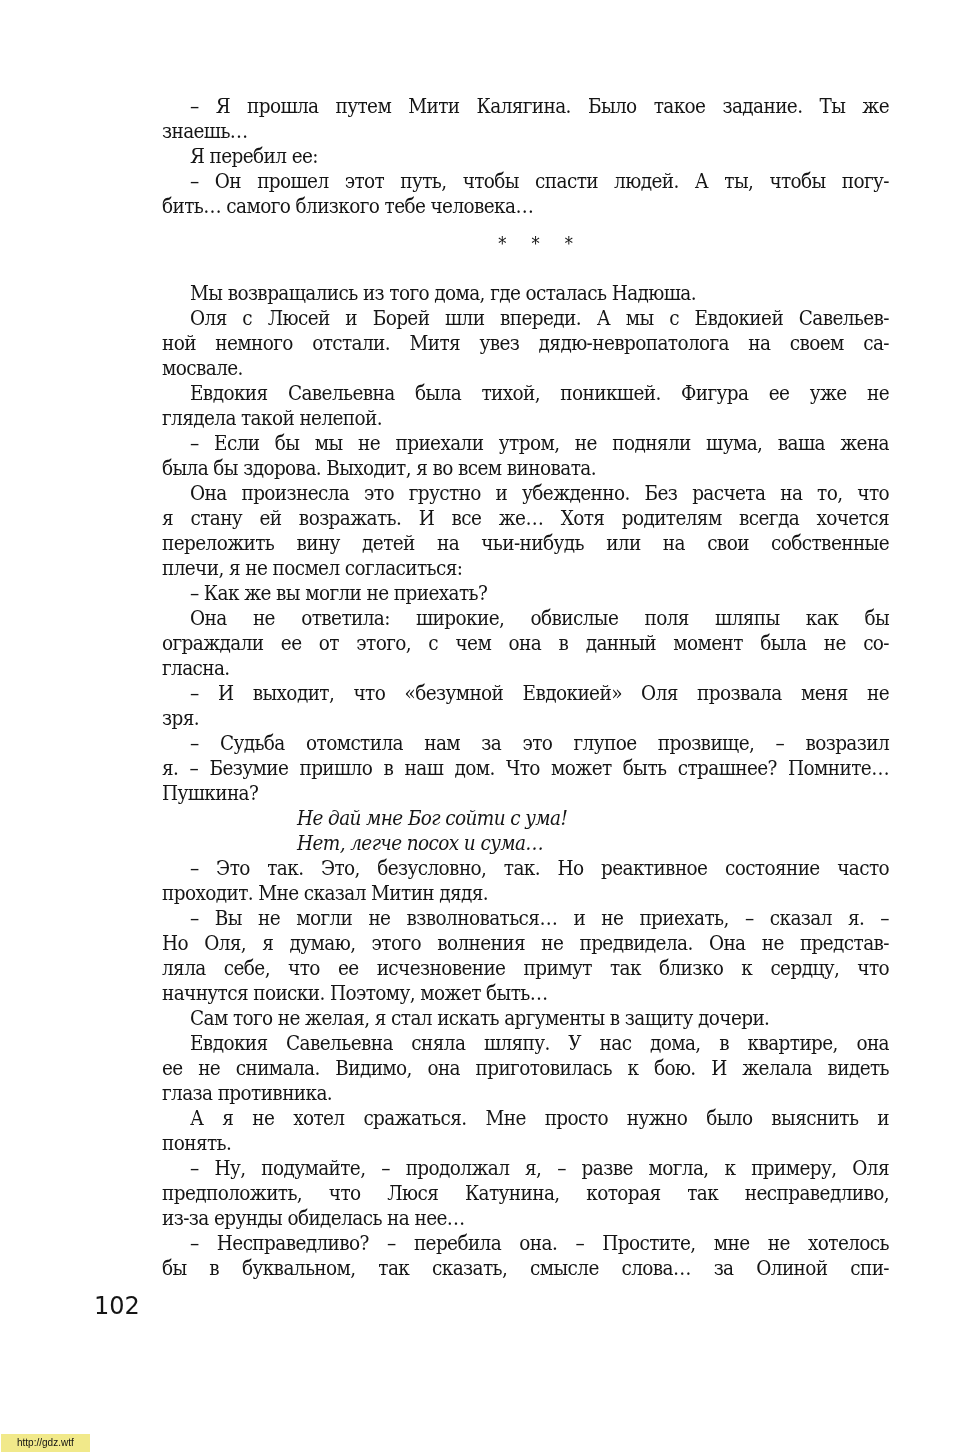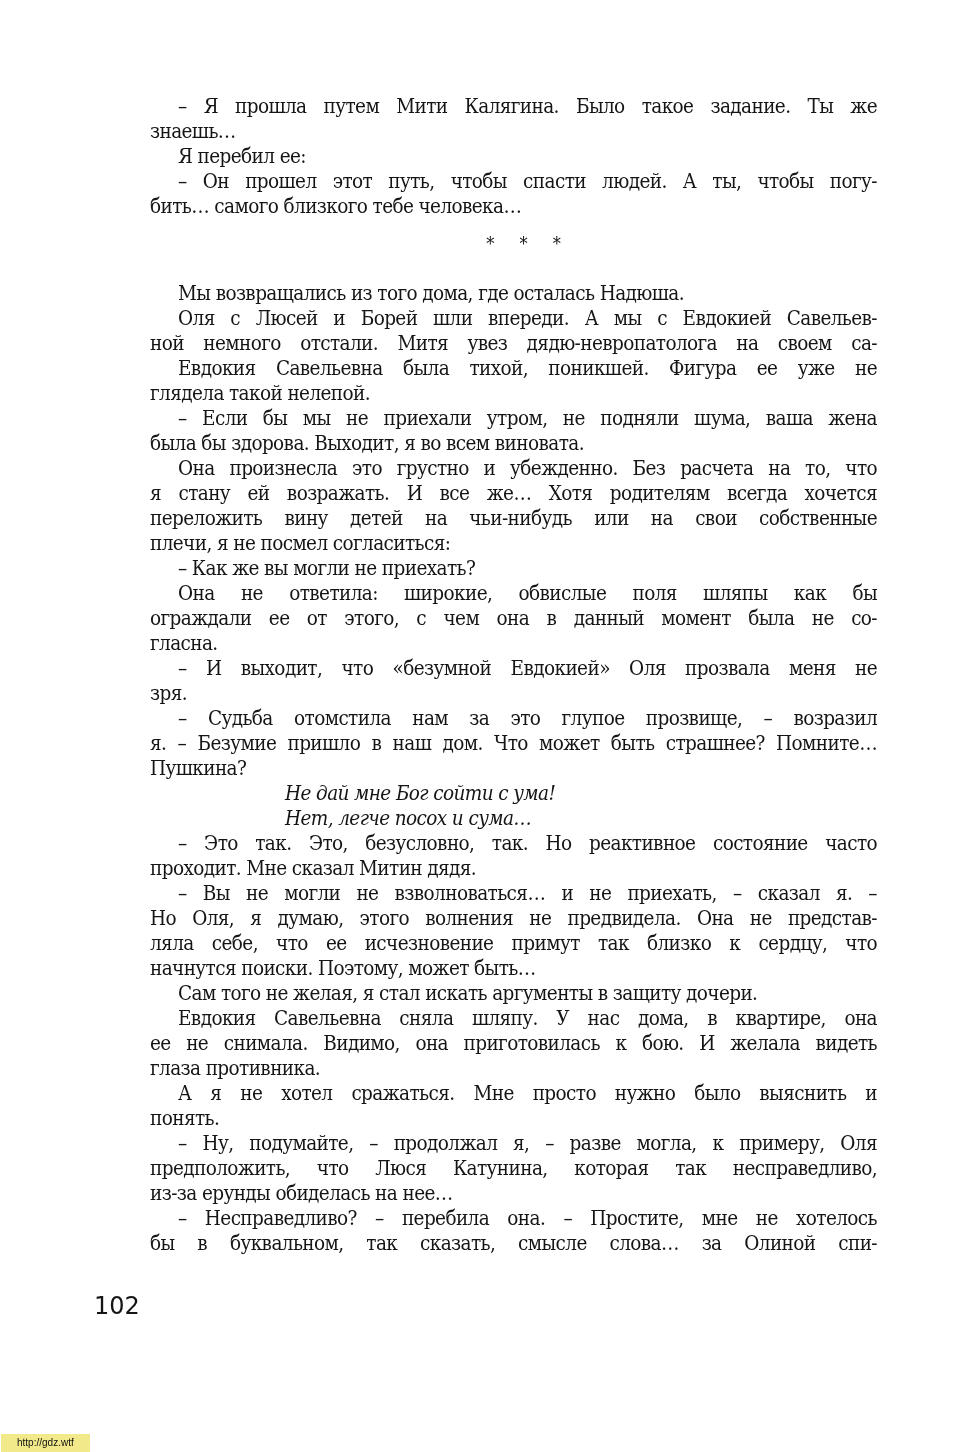--- a/index.html
+++ b/index.html
@@ -9,21 +9,21 @@
     }
     body {
       width: 975px;
       height: 1452px;
       position: relative;
       overflow: hidden;
       color: #151515;
     }
     .page {
       position: absolute;
-      left: 150px;
+      left: 162px;
       top: 94px;
       width: 727px;
       font-family: "DejaVu Serif", "Liberation Serif", serif;
       font-size: 20.5px;
       line-height: 25px;
       letter-spacing: -0.6px;
       font-stretch: condensed;
     }
     .ln {
       display: block;
@@ -78,20 +78,21 @@
       <span class="ln last">знаешь…</span>
       <span class="ln indent last">Я перебил ее:</span>
       <span class="ln indent">– Он прошел этот путь, чтобы спасти людей. А ты, чтобы погу-</span>
       <span class="ln last">бить… самого близкого тебе человека…</span>
     </div>
   <div class="sep">* * *</div>
   <div id="block2">
       <span class="ln indent last">Мы возвращались из того дома, где осталась Надюша.</span>
       <span class="ln indent">Оля с Люсей и Борей шли впереди. А мы с Евдокией Савельев-</span>
       <span class="ln">ной немного отстали. Митя увез дядю-невропатолога на своем са-</span>
+      <span class="ln last">мосвале.</span>
       <span class="ln indent">Евдокия Савельевна была тихой, поникшей. Фигура ее уже не</span>
       <span class="ln last">глядела такой нелепой.</span>
       <span class="ln indent">– Если бы мы не приехали утром, не подняли шума, ваша жена</span>
       <span class="ln last">была бы здорова. Выходит, я во всем виновата.</span>
       <span class="ln indent">Она произнесла это грустно и убежденно. Без расчета на то, что</span>
       <span class="ln">я стану ей возражать. И все же… Хотя родителям всегда хочется</span>
       <span class="ln">переложить вину детей на чьи-нибудь или на свои собственные</span>
       <span class="ln last">плечи, я не посмел согласиться:</span>
       <span class="ln indent last">– Как же вы могли не приехать?</span>
       <span class="ln indent">Она не ответила: широкие, обвислые поля шляпы как бы</span>

